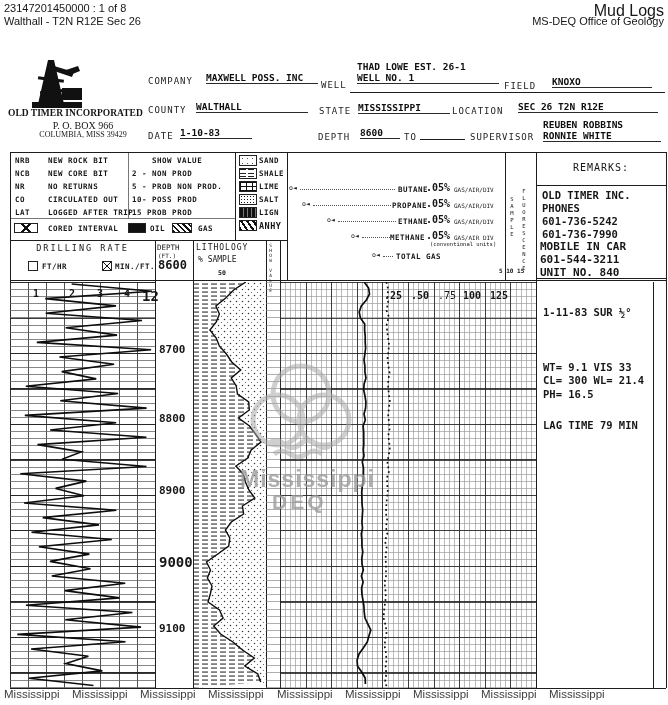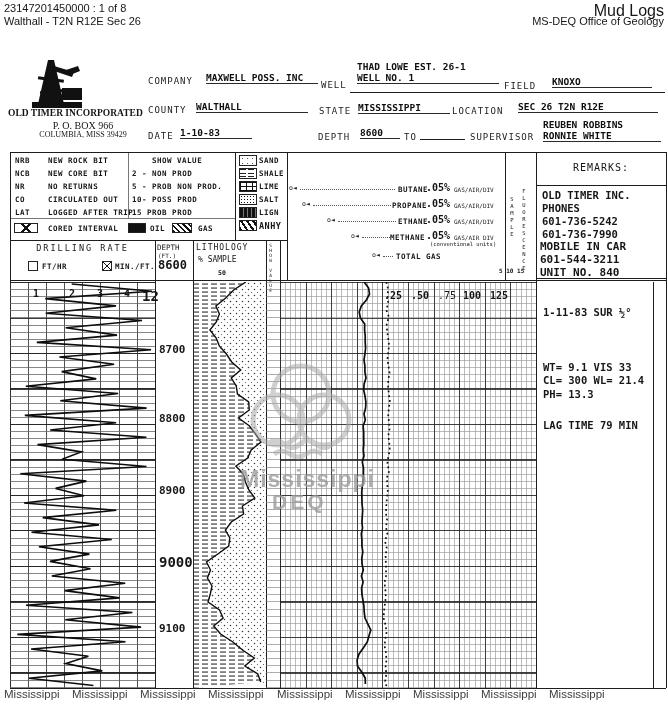--- a/index.html
+++ b/index.html
@@ -227,21 +227,21 @@
 
   <span class="a" style="left:159px;top:343px;font-size:11px;font-weight:bold">8700</span>
   <span class="a" style="left:159px;top:412px;font-size:11px;font-weight:bold">8800</span>
   <span class="a" style="left:159px;top:484px;font-size:11px;font-weight:bold">8900</span>
   <span class="a" style="left:159px;top:554px;font-size:14px;font-weight:bold">9000</span>
   <span class="a" style="left:159px;top:622px;font-size:11px;font-weight:bold">9100</span>
 
   <span class="a" style="left:543px;top:306px;font-size:10.5px;font-weight:bold">1-11-83 SUR ½°</span>
   <span class="a" style="left:543px;top:361px;font-size:10.5px;font-weight:bold">WT= 9.1 VIS  33</span>
   <span class="a" style="left:543px;top:374px;font-size:10.5px;font-weight:bold">CL= 300  WL= 21.4</span>
-  <span class="a" style="left:543px;top:388px;font-size:10.5px;font-weight:bold">PH= 13.3</span>
+  <span class="a" style="left:543px;top:388px;font-size:10.5px;font-weight:bold">PH= 16.5</span>
   <span class="a" style="left:543px;top:419px;font-size:10.5px;font-weight:bold">LAG TIME 79 MIN</span>
 
   <svg class="a" style="left:238px;top:352px;opacity:.55" width="126" height="120">
     <g fill="none" stroke="#a8a8a8" stroke-width="5">
       <circle cx="63" cy="42" r="28"></circle>
       <circle cx="40" cy="68" r="25"></circle>
       <circle cx="86" cy="68" r="25"></circle>
       <path d="M30 92 q8 -7 16 0 t16 0 t16 0 t16 0"></path>
       <path d="M36 102 q8 -6 16 0 t16 0 t16 0"></path>
     </g>

